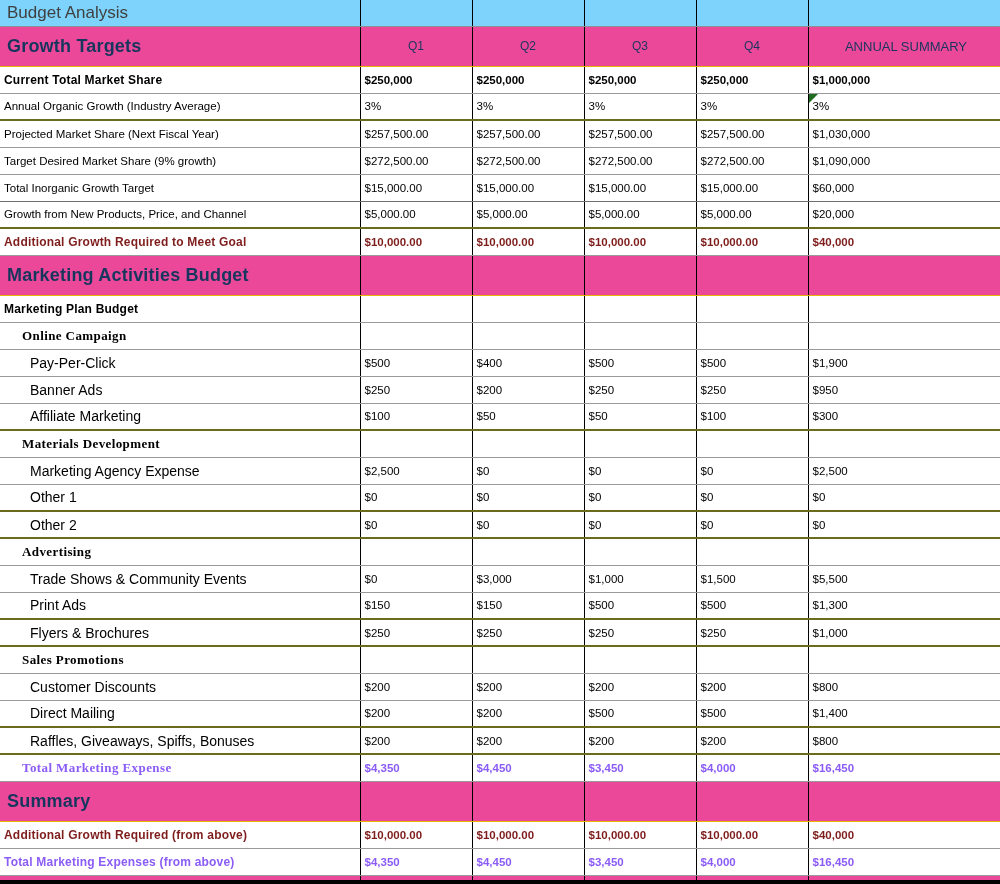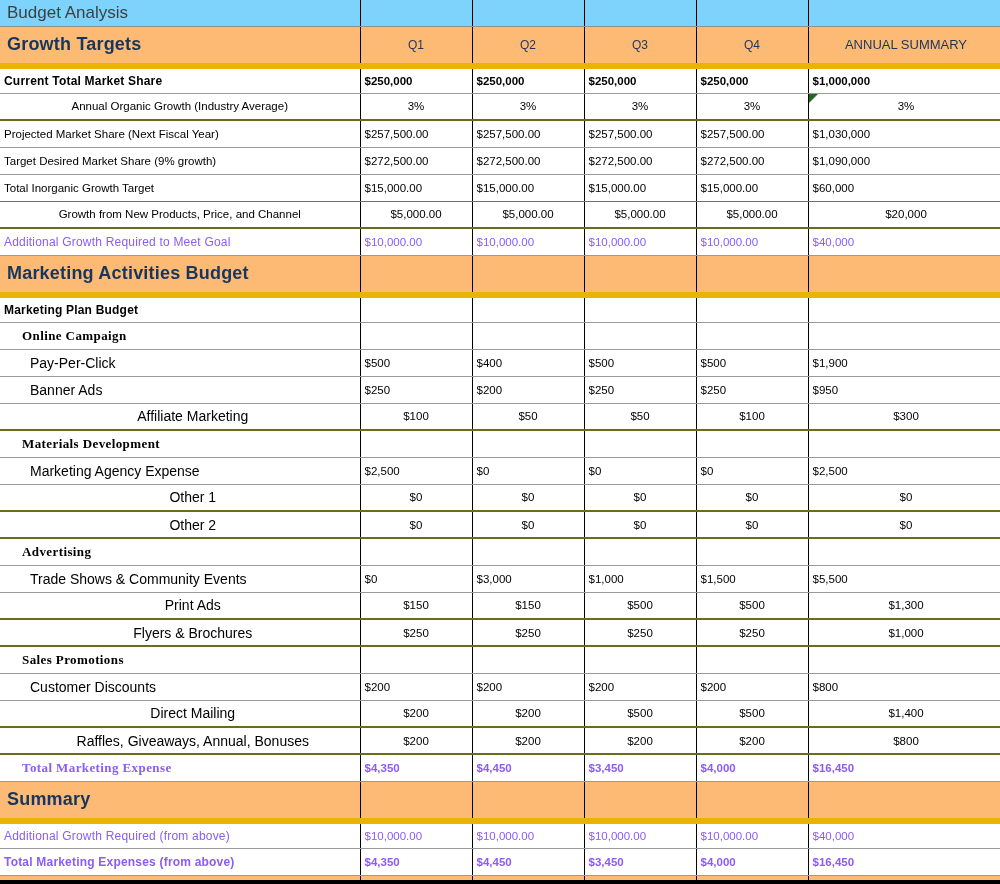--- a/index.html
+++ b/index.html
@@ -43,22 +43,22 @@
     border-bottom: 1px solid #8f8f8f;
     height: 26px;
   }
   tr.r-title td.label {
     font-size: 17px;
     color: #3f3f3f;
     font-weight: 400;
     padding-left: 7px;
   }
   tr.r-section td {
-    background: #fdba74;
-    border-bottom: 6px solid #eab308;
+    background: #ec4899;
+    border-bottom: 1px solid #eab308;
     border-top: 1px solid #2f5fa3;
     height: 40px;
   }
   tr.r-section td.label {
     font-size: 18px;
     color: #17365d;
     font-weight: 700;
     padding-left: 7px;
     letter-spacing: .2px;
   }
@@ -71,31 +71,31 @@
   tr.r-section td.hdr.ann { text-align: center; font-size: 13px; }
 
   tr.r-bold td.label    { font-weight: 700; font-size: 12px; letter-spacing: .2px; }
   tr.r-bold td.val      { font-weight: 700; }
 
   tr.r-normal td.label  { font-weight: 400; font-size: 11.5px; }
 
   tr.r-sub1 td.label { font-weight: 700; font-size: 13px; padding-left: 22px; letter-spacing: .4px; font-family: Liberation Serif, serif; }
   tr.r-sub2 td.label { font-weight: 400; font-size: 14px; padding-left: 30px; }
 
-  tr.r-blue td.label, tr.r-blue td.val { color: #8b5cf6; font-weight: 400; }
+  tr.r-blue td.label, tr.r-blue td.val { color: #7f1d1d; font-weight: 700; }
   tr.r-red  td.label, tr.r-red  td.val { color: #8b5cf6; font-weight: 700; }
 
   tr.r-gray td { background: #c9c9c9; font-weight: 700; font-size: 12px; }
   tr.r-gray td.label { padding-left: 7px; }
 
   td.val { font-size: 11.5px; }
   td.yellow { background: #ffff99; }
   td.empty { background: #ffffff; }
 
-  tr.thickbottom td { border-bottom: 2px solid #6b6b1e; text-align: center; }
+  tr.thickbottom td { border-bottom: 2px solid #6b6b1e; }
   tr.darkline td { border-bottom: 1px solid #6f6f6f; }
 
   
   .cmt {
     position: relative;
   }
   .cmt::before {
     content: "";
     position: absolute;
     left: 0; top: 0;
@@ -354,21 +354,21 @@
       <tr class="r-sub2 thickbottom">
         <td class="label">Direct Mailing</td>
         <td class="val yellow">$200</td>
         <td class="val yellow">$200</td>
         <td class="val yellow">$500</td>
         <td class="val yellow">$500</td>
         <td class="val">$1,400</td>
       </tr>
 
       <tr class="r-sub2 thickbottom">
-        <td class="label">Raffles, Giveaways, Annual, Bonuses</td>
+        <td class="label">Raffles, Giveaways, Spiffs, Bonuses</td>
         <td class="val yellow">$200</td>
         <td class="val yellow">$200</td>
         <td class="val yellow">$200</td>
         <td class="val yellow">$200</td>
         <td class="val">$800</td>
       </tr>
 
       <tr class="r-sub1 r-red">
         <td class="label">Total Marketing Expense</td>
         <td class="val">$4,350</td>

